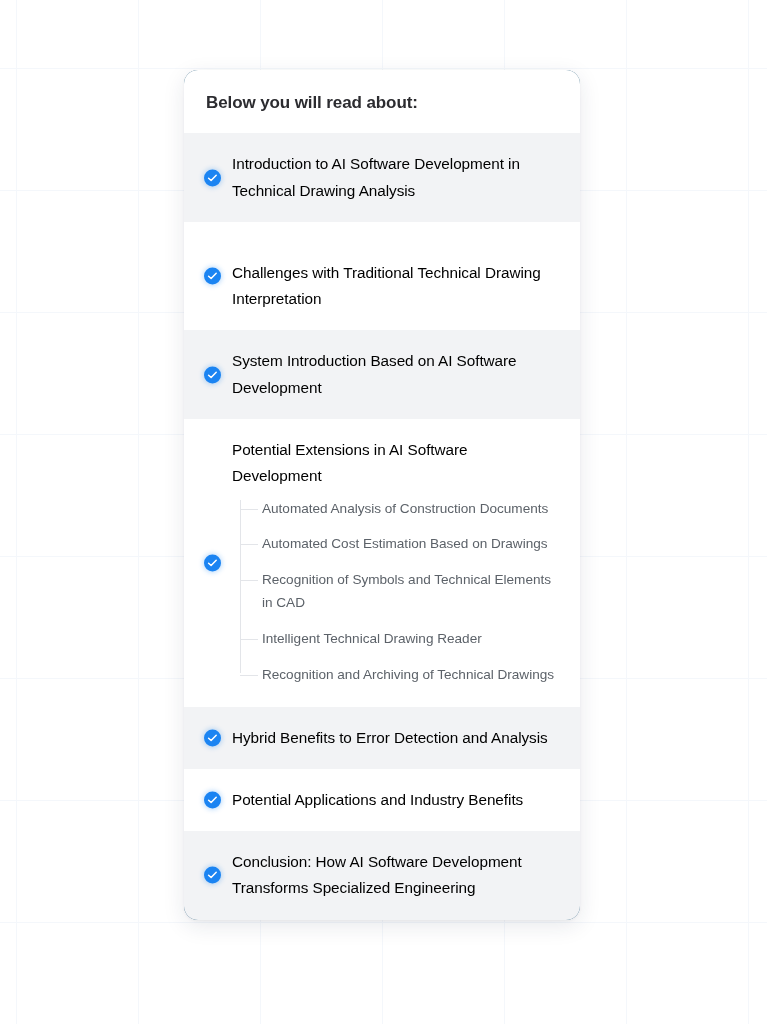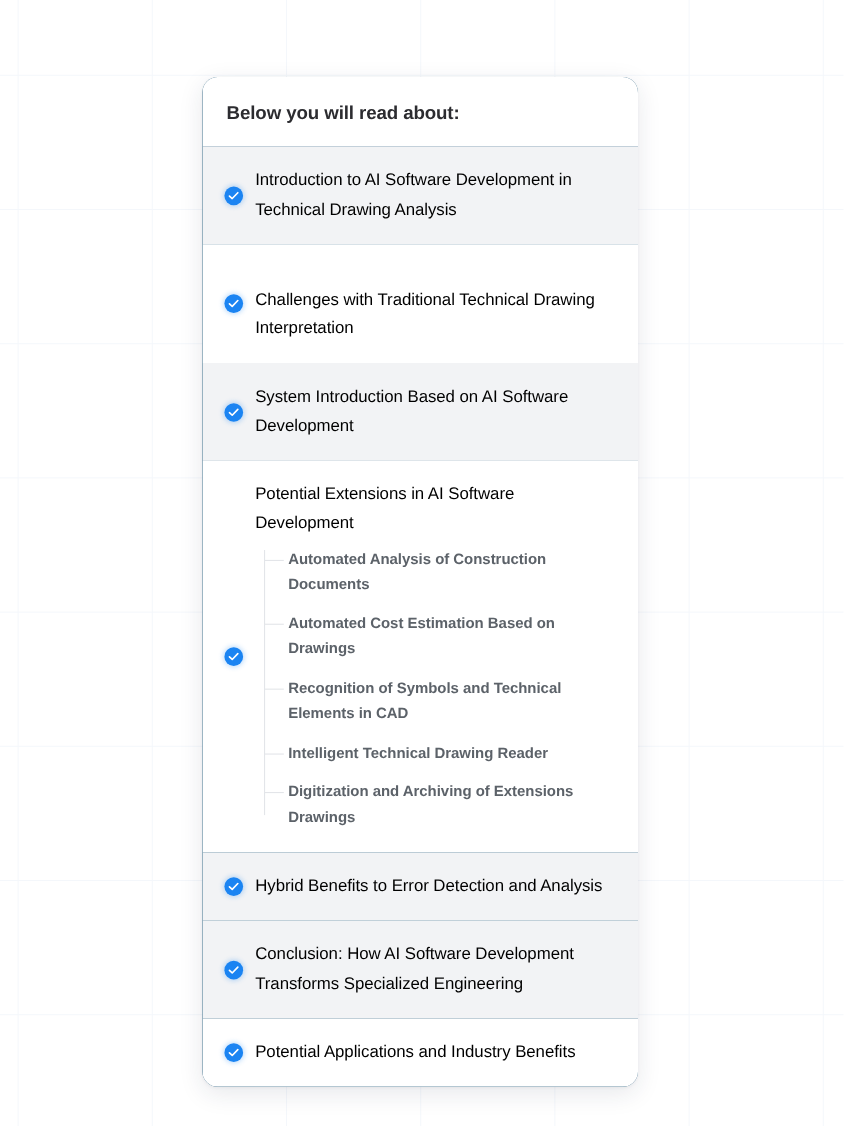--- a/index.html
+++ b/index.html
@@ -101,21 +101,20 @@
     background: #e3e5e9;
   }
   .sub-item {
     position: relative;
     padding: 0 0 0 30px;
     font-size: 13.6px;
     line-height: 1.68;
     color: #5c6269;
     letter-spacing: -0.02px;
     margin-bottom: 13px;
-    font-weight: bold;
   }
   .sub-item:last-child { margin-bottom: 2px; }
   .sub-connector {
     position: absolute;
     left: 8px;
     top: 11px;
     width: 18px;
     height: 1px;
     background: #e3e5e9;
   }
@@ -162,42 +161,42 @@
             <path d="M1.6 5.7 L4.1 8.0 L9.2 2.7" fill="none" stroke="#ffffff" stroke-width="1.5" stroke-linecap="round" stroke-linejoin="round"></path>
           </svg>
         </span>
         <a class="toc-row-main" style="text-decoration: none; color: inherit;">Potential Extensions in AI Software Development</a>
         <ul class="sub-list">
           <span class="sub-tree-line"></span>
           <li class="sub-item"><span class="sub-connector"></span><span>Automated Analysis of Construction Documents</span></li>
           <li class="sub-item"><span class="sub-connector"></span><span>Automated Cost Estimation Based on Drawings</span></li>
           <li class="sub-item"><span class="sub-connector"></span><span>Recognition of Symbols and Technical Elements in CAD</span></li>
           <li class="sub-item"><span class="sub-connector"></span><span>Intelligent Technical Drawing Reader</span></li>
-          <li class="sub-item"><span class="sub-connector"></span><span>Digitization and Archiving of Extensions Drawings</span></li>
+          <li class="sub-item"><span class="sub-connector"></span><span>Recognition and Archiving of Technical Drawings</span></li>
         </ul>
       </div>
       <div class="toc-row shaded">
         <span class="check-badge" style="background: rgb(27, 132, 242);">
           <svg width="11" height="11" viewBox="0 0 11 11" aria-hidden="true">
             <path d="M1.6 5.7 L4.1 8.0 L9.2 2.7" fill="none" stroke="#ffffff" stroke-width="1.5" stroke-linecap="round" stroke-linejoin="round"></path>
           </svg>
         </span>
         <a class="toc-row-main" style="text-decoration: none; color: inherit;">Hybrid Benefits to Error Detection and Analysis</a>
       </div>
+      <div class="toc-row">
+        <span class="check-badge" style="background: rgb(27, 132, 242);">
+          <svg width="11" height="11" viewBox="0 0 11 11" aria-hidden="true">
+            <path d="M1.6 5.7 L4.1 8.0 L9.2 2.7" fill="none" stroke="#ffffff" stroke-width="1.5" stroke-linecap="round" stroke-linejoin="round"></path>
+          </svg>
+        </span>
+        <a class="toc-row-main" style="text-decoration: none; color: inherit;">Potential Applications and Industry Benefits</a>
+      </div>
       <div class="toc-row shaded">
         <span class="check-badge" style="background: rgb(27, 132, 242);">
           <svg width="11" height="11" viewBox="0 0 11 11" aria-hidden="true">
             <path d="M1.6 5.7 L4.1 8.0 L9.2 2.7" fill="none" stroke="#ffffff" stroke-width="1.5" stroke-linecap="round" stroke-linejoin="round"></path>
           </svg>
         </span>
         <a class="toc-row-main" style="text-decoration: none; color: inherit;">Conclusion: How AI Software Development Transforms Specialized Engineering</a>
       </div>
-      <div class="toc-row">
-        <span class="check-badge" style="background: rgb(27, 132, 242);">
-          <svg width="11" height="11" viewBox="0 0 11 11" aria-hidden="true">
-            <path d="M1.6 5.7 L4.1 8.0 L9.2 2.7" fill="none" stroke="#ffffff" stroke-width="1.5" stroke-linecap="round" stroke-linejoin="round"></path>
-          </svg>
-        </span>
-        <a class="toc-row-main" style="text-decoration: none; color: inherit;">Potential Applications and Industry Benefits</a>
-      </div>
     </div>
 
 </div>
 
 </body></html>

